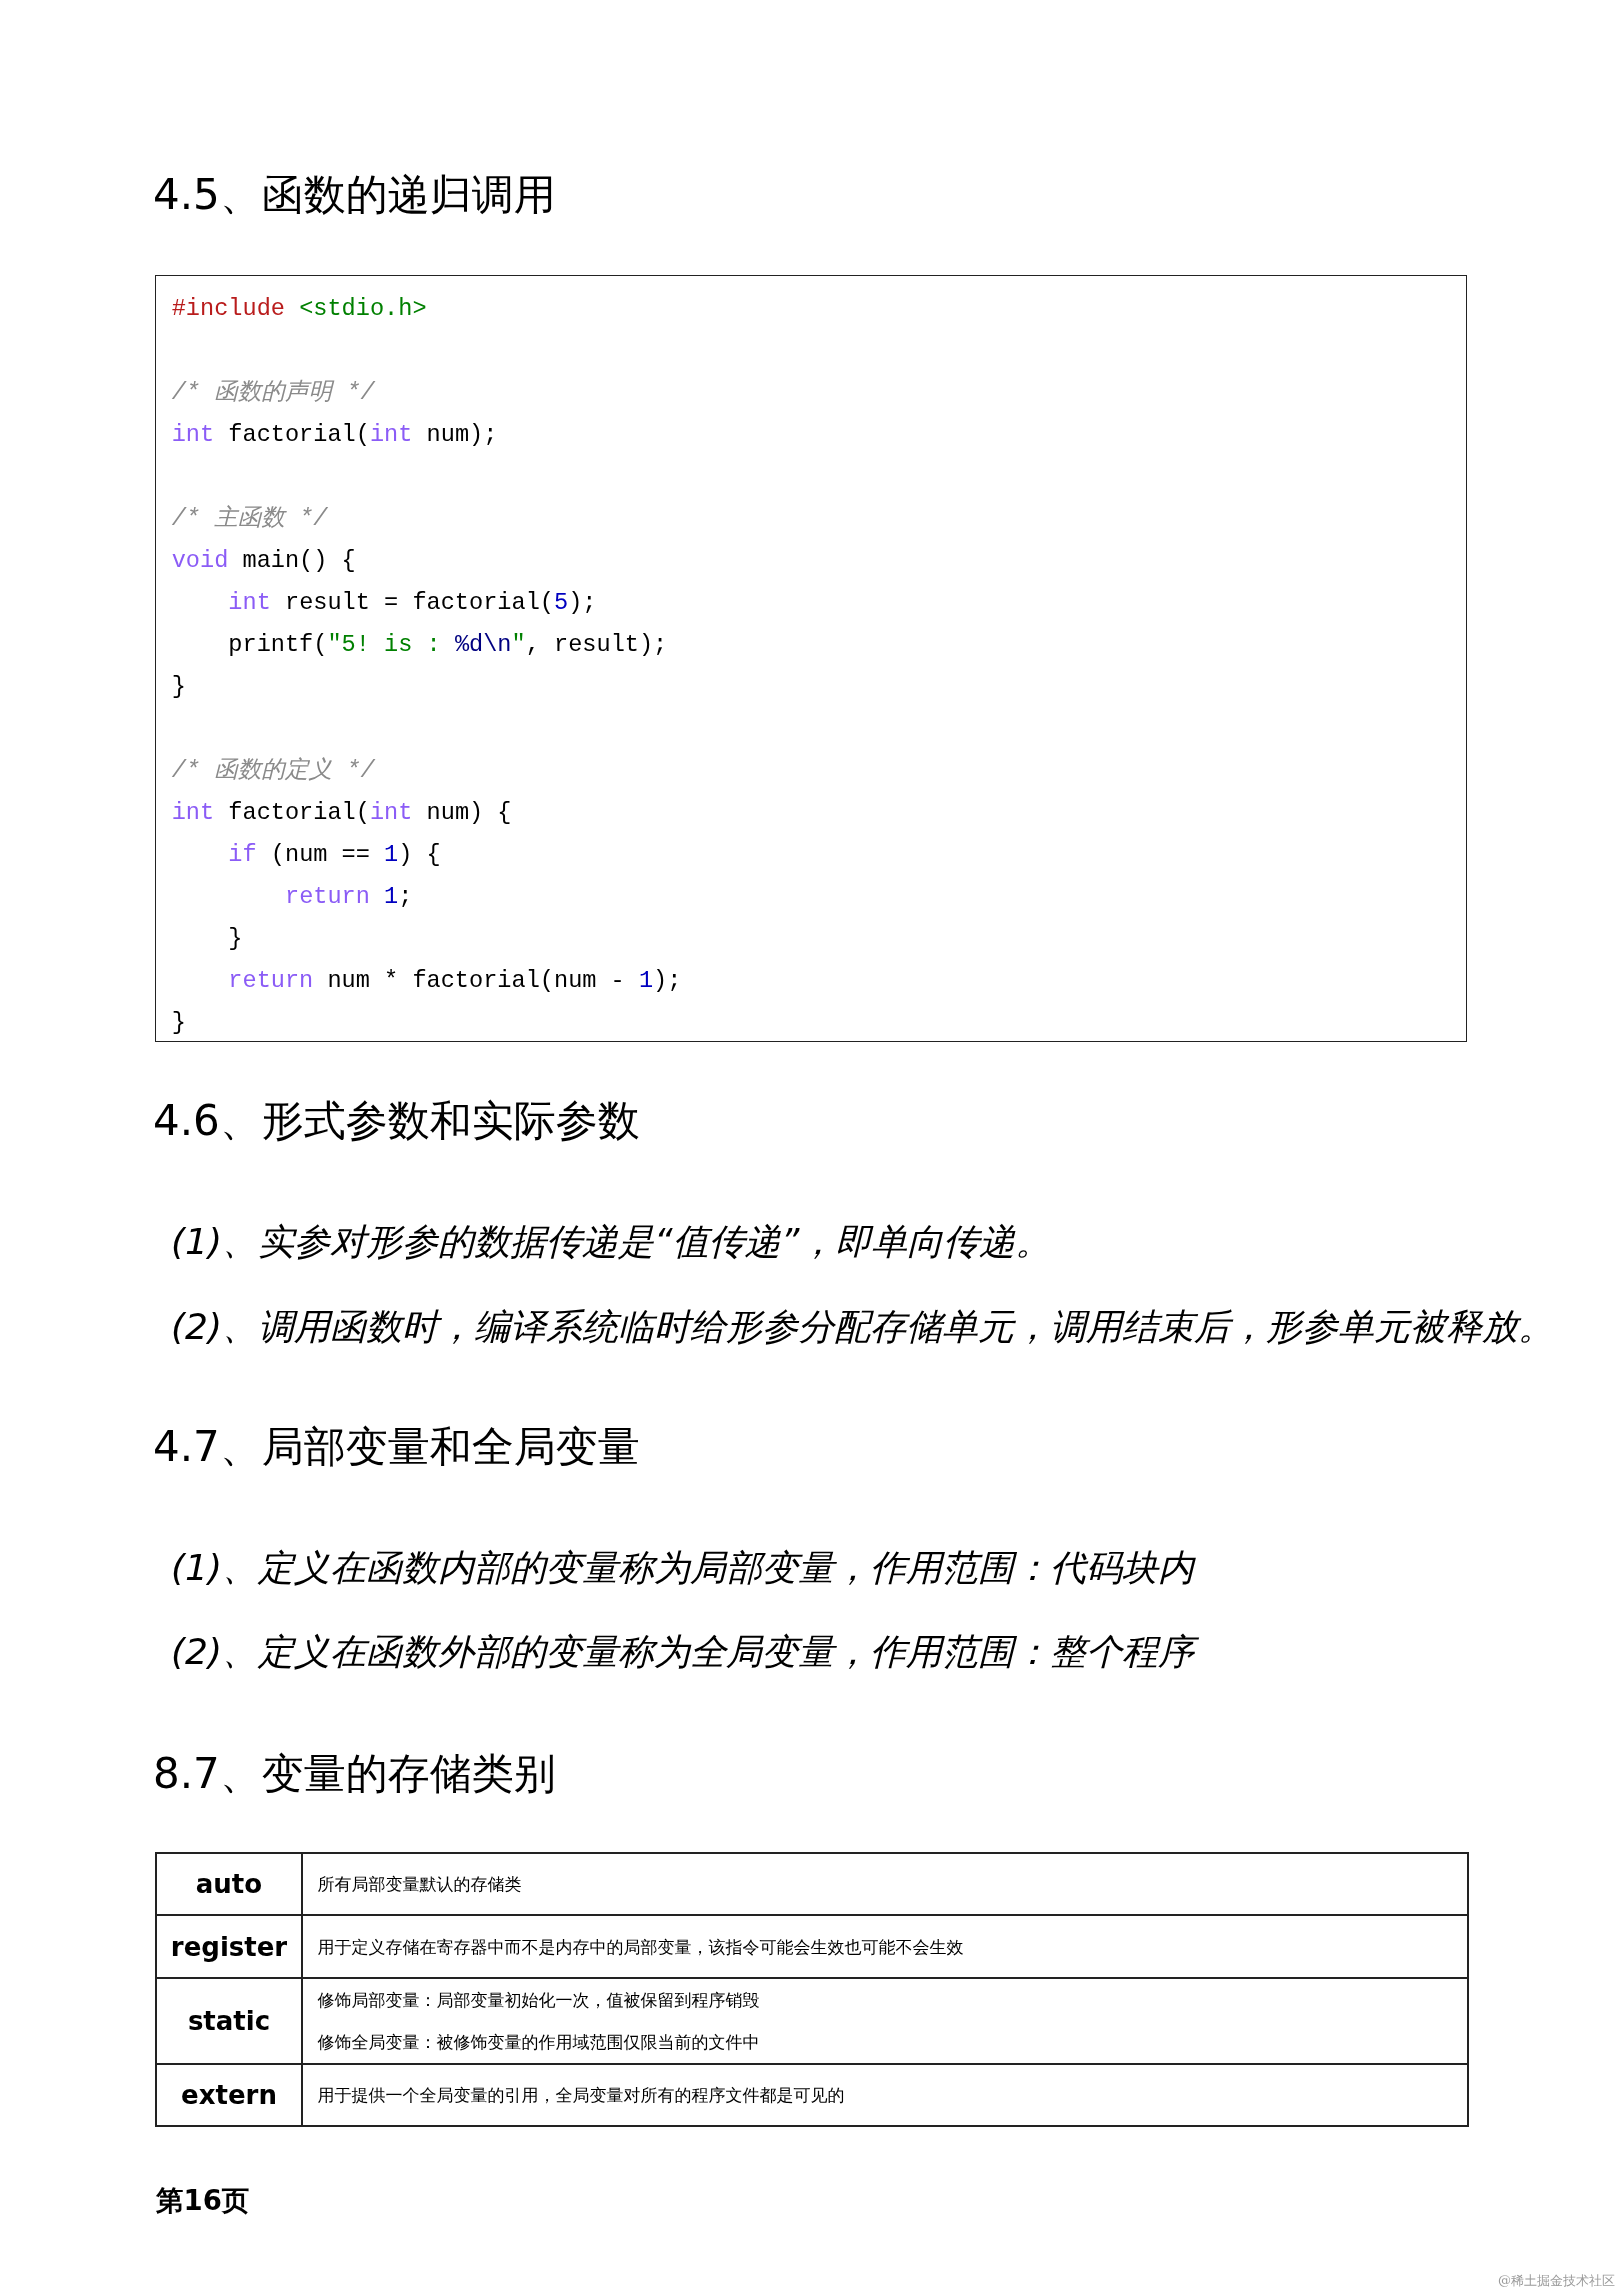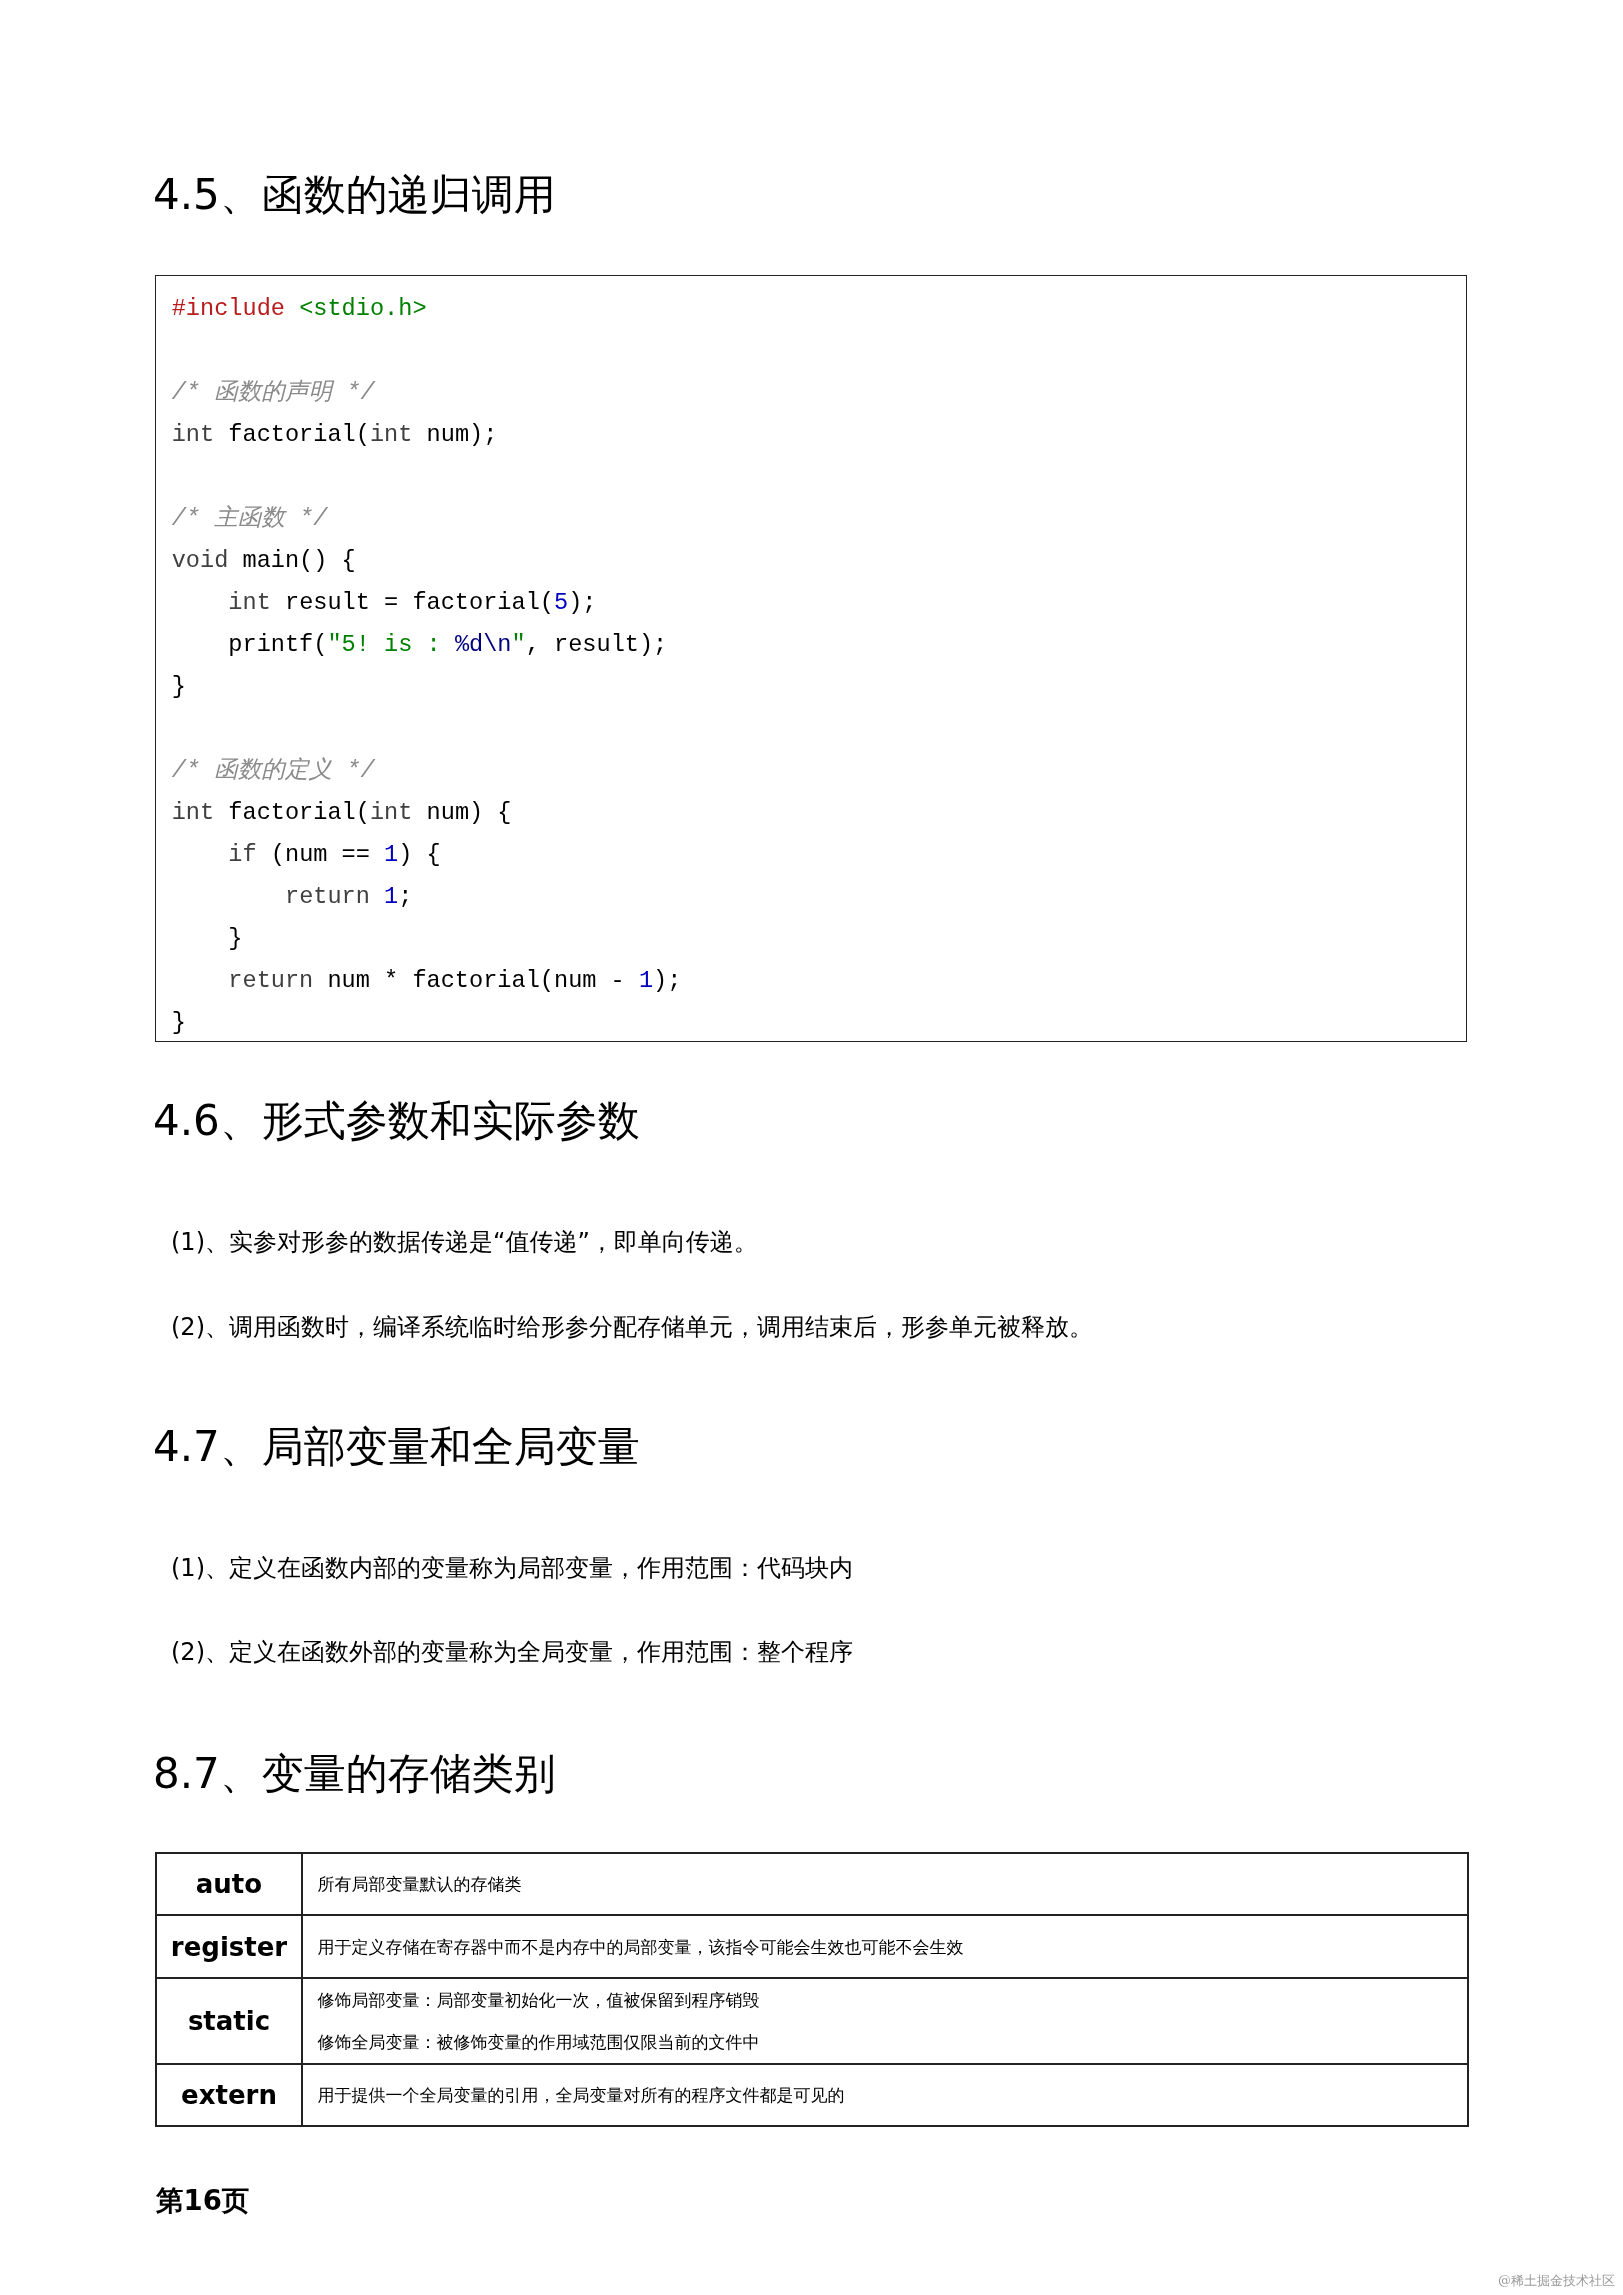--- a/index.html
+++ b/index.html
@@ -1,23 +1,23 @@
 <!DOCTYPE html>
 <html style="font-size:10.5px"><head>
 <meta charset="utf-8">
 <style>
   html, body { margin: 0; padding: 0; background: #ffffff; }
   body { width: 1623px; height: 2295px; position: relative; overflow: hidden; color: #000; font-family: "DejaVu Sans", "Liberation Sans", sans-serif; }
   .abs { position: absolute; }
   .h2 { font-size: 42px; line-height: 52px; height: 52px; white-space: nowrap; font-weight: normal; margin: 0; }
-  .para { font-size: 24px; line-height: 42px; height: 42px; white-space: nowrap; }
+  .para { font-size: 36px; line-height: 42px; height: 42px; white-space: nowrap; font-style: italic; }
   .code-box { left: 155px; top: 275px; width: 1312px; height: 767px; border: 1.3px solid #222; box-sizing: border-box; }
   .code { position: absolute; left: 15.7px; top: 11.8px; font-family: "Liberation Mono", "DejaVu Sans Mono", monospace; font-size: 23.6px; line-height: 42px; white-space: pre; color: #000; }
   .code .ln { height: 42px; }
-  .kw { color: #404040; }
+  .kw { color: #8b5cf6; }
   .pp { color: #b91c1c; }
   .str { color: #008000; }
   .esc { color: #000080; }
   .num { color: #0000c0; }
   .cm { color: #8a8a8a; font-style: italic; margin-top: 14px; }
   table.tbl { position: absolute; left: 155px; top: 1852px; width: 1314px; border-collapse: collapse; table-layout: fixed; }
   .tbl td { border: 2px solid #222; padding: 0 14.4px; font-size: 17px; vertical-align: middle; }
   .tbl td.key { width: 144px; text-align: center; font-weight: bold; font-size: 26px; padding: 0; }
   .tbl tr.r1 td { height: 60px; }
   .tbl tr.r2 td { height: 61px; }

